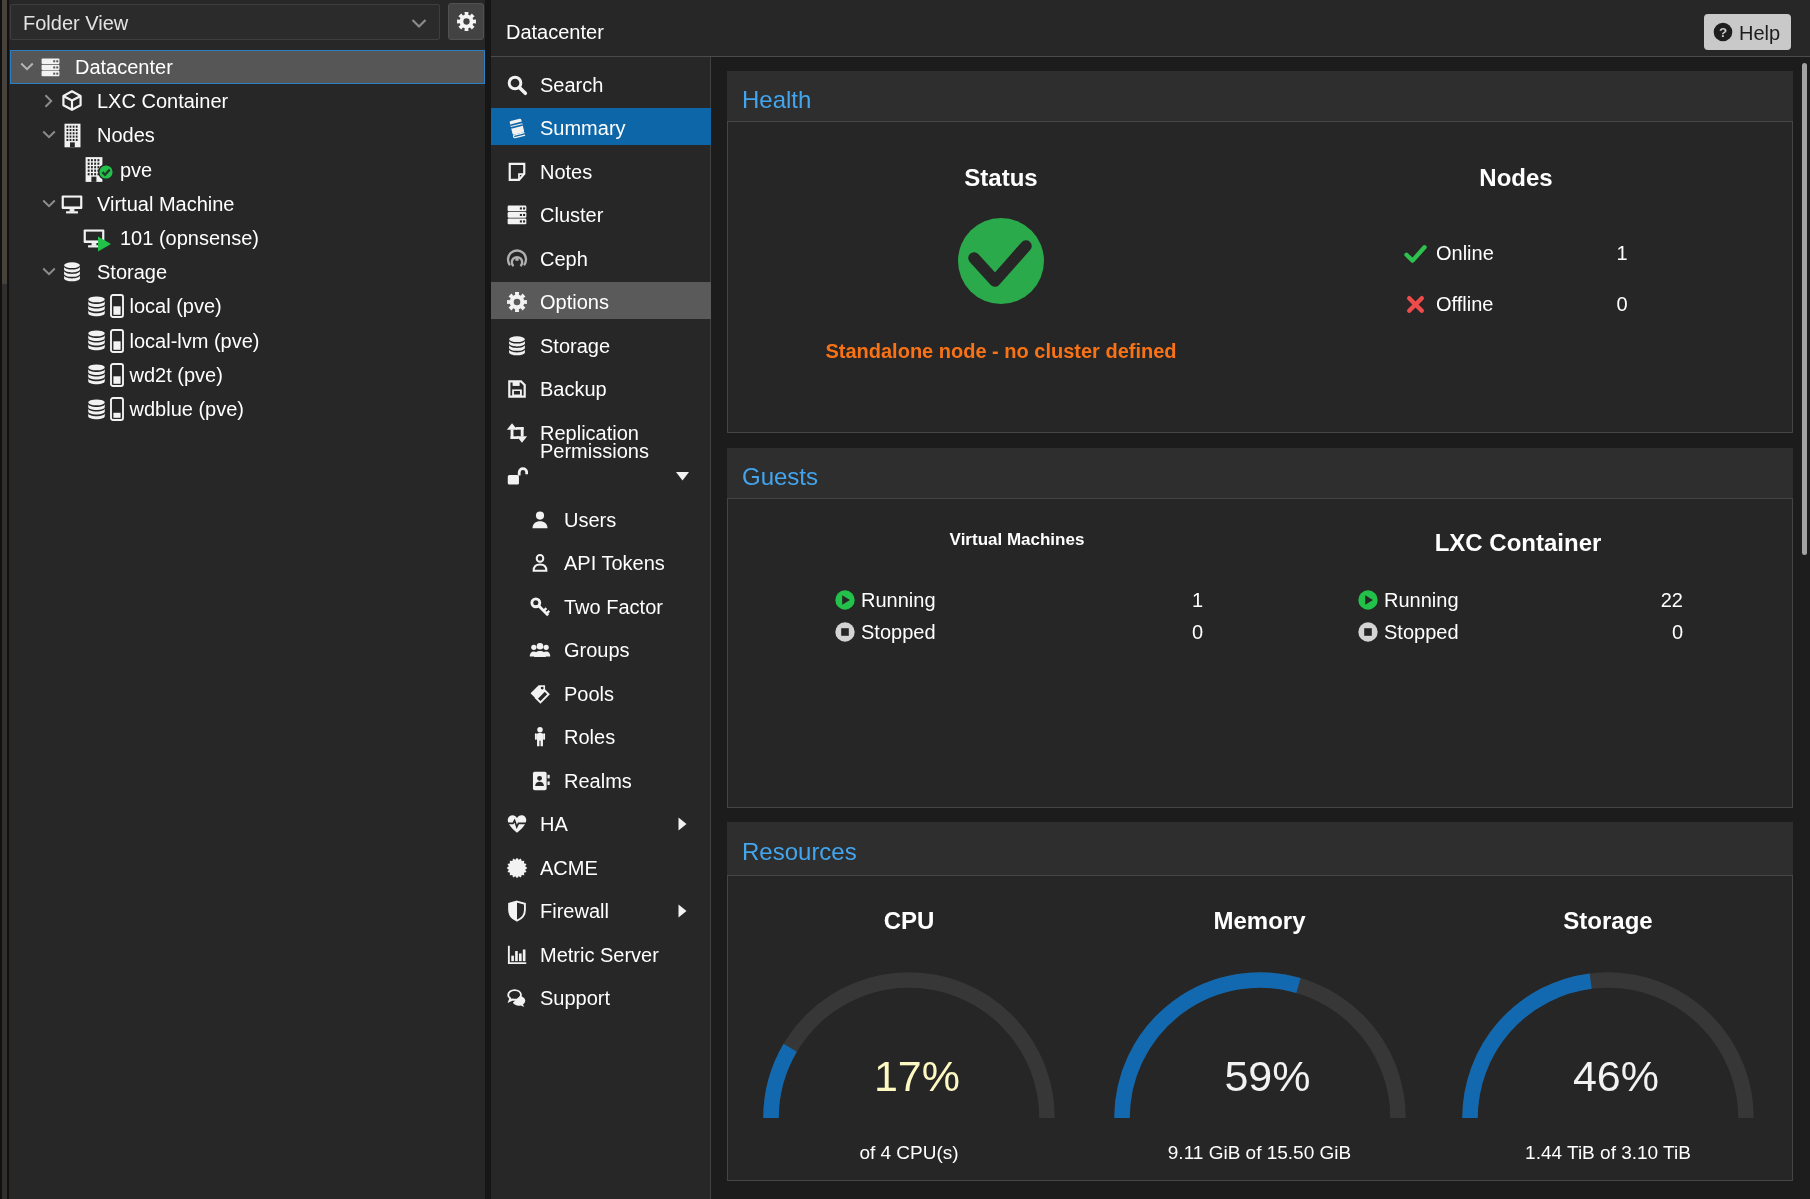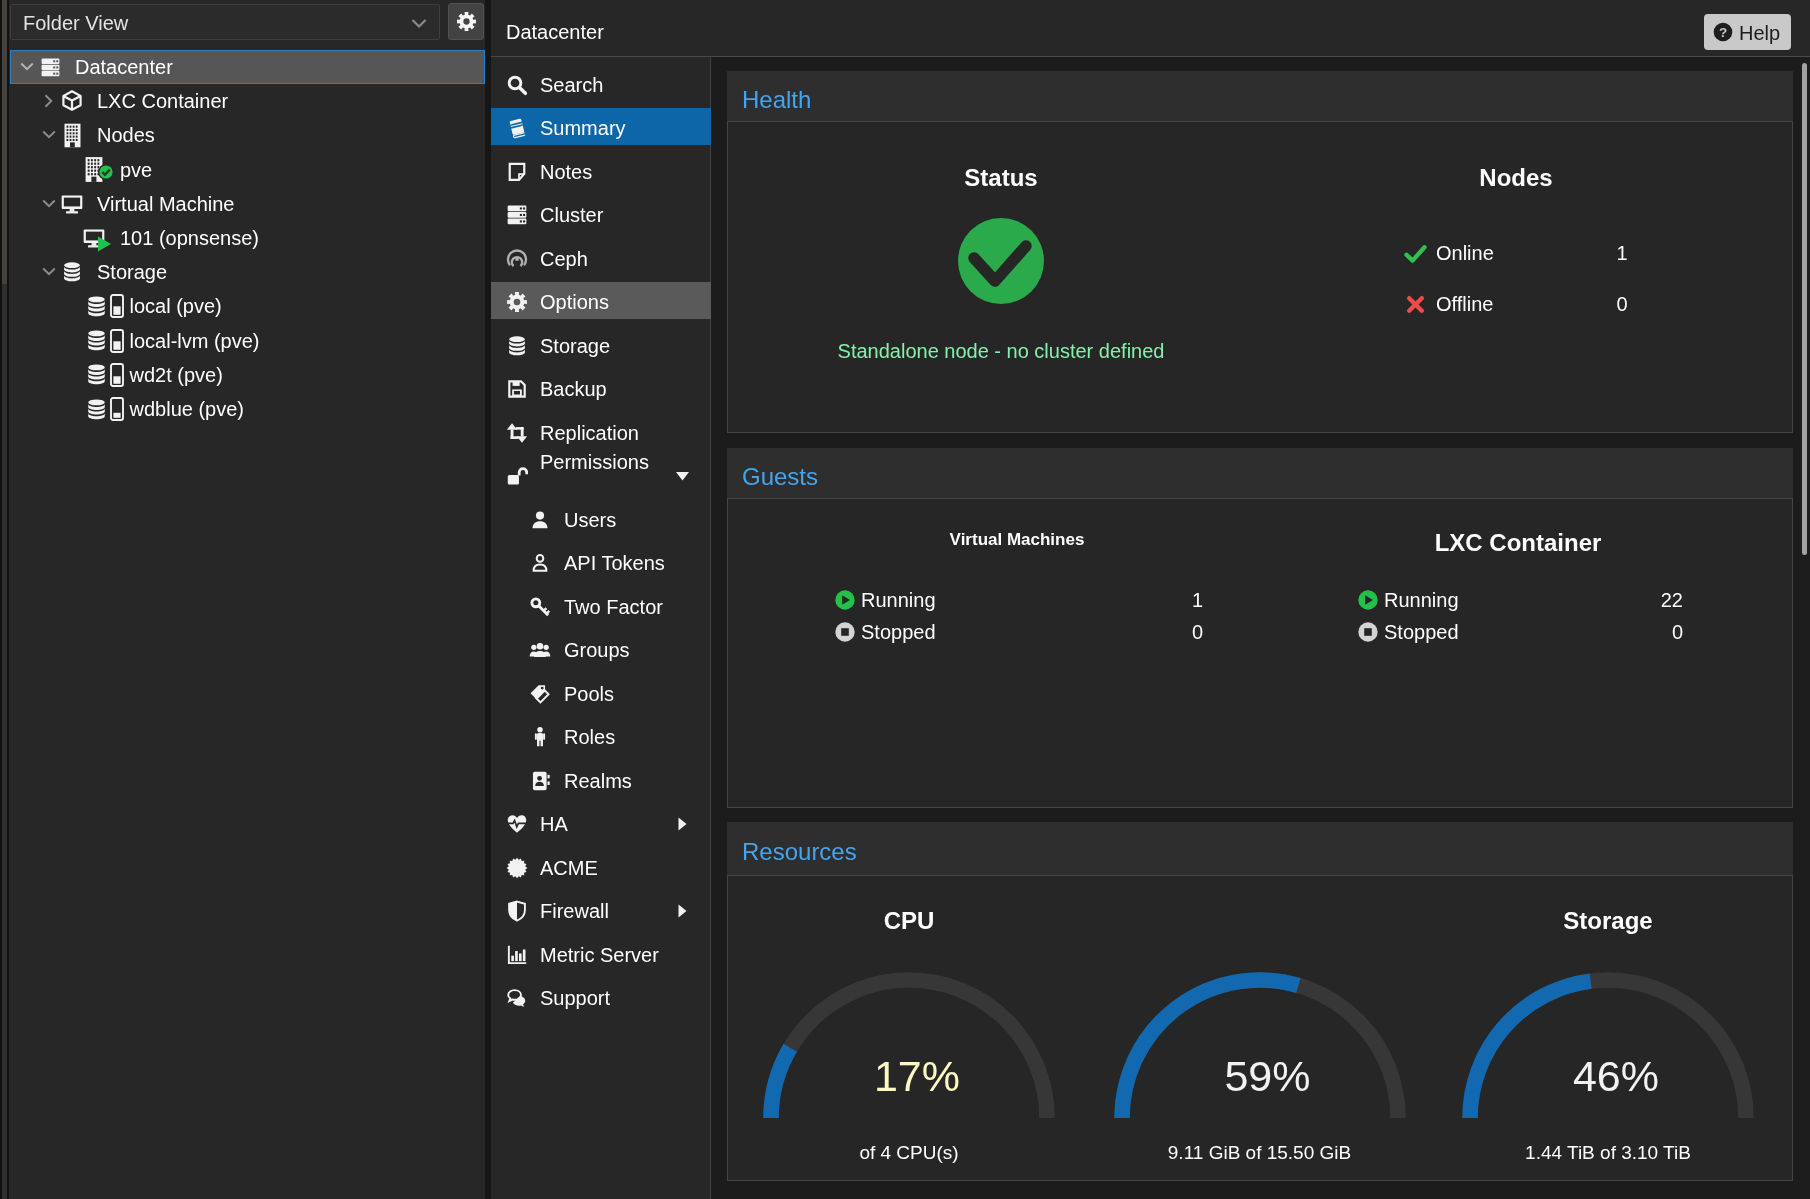--- a/index.html
+++ b/index.html
@@ -247,21 +247,21 @@
       <rect x="4.2" y="13.0" width="7.2" height="2.4" fill="#f2f2f2"></rect>
       <rect x="8.8" y="4.6" width="7.2" height="2.4" fill="#f2f2f2"></rect>
       <rect x="13.4" y="4.6" width="2.6" height="8.6" fill="#f2f2f2"></rect>
       <polygon points="9.8,13.0 19.2,13.0 14.5,18.8" fill="#f2f2f2"></polygon>
     </svg>
 <div class="txt" style="left:540px;top:422.8px;">Replication</div>
 <svg style="position:absolute;left:506px;top:465.25px" width="22" height="22" viewBox="0 0 20 20">
       <rect x="1.6" y="9.2" width="10.2" height="8.6" rx="1.4" fill="#f2f2f2"></rect>
       <path d="M12 9.6 V6.6 a3.4 3.4 0 0 1 6.8 0 v1.8" fill="none" stroke="#f2f2f2" stroke-width="2.5"></path>
     </svg>
-<div class="txt" style="left:540px;top:452px;">Permissions</div>
+<div class="txt" style="left:540px;top:441px;">Permissions</div>
 <svg style="position:absolute;left:676px;top:471.25px" width="13" height="10" viewBox="0 0 13 10">
       <polygon points="0,1 13,1 6.5,9.5" fill="#f2f2f2"></polygon>
     </svg>
 <svg style="position:absolute;left:529px;top:508.75px" width="22" height="22" viewBox="0 0 20 20">
       <circle cx="10" cy="6" r="3.7" fill="#f2f2f2"></circle>
       <path d="M3.2 17.6 c0-4.4 3-6.4 6.8-6.4 s6.8 2 6.8 6.4 z" fill="#f2f2f2"></path>
     </svg>
 <div class="txt" style="left:564px;top:509.8px;">Users</div>
 <svg style="position:absolute;left:529px;top:552.25px" width="22" height="22" viewBox="0 0 20 20">
       <circle cx="10" cy="5.8" r="3" fill="none" stroke="#f2f2f2" stroke-width="1.8"></circle>
@@ -342,21 +342,21 @@
 <div class="txt" style="left:540px;top:988.2px;">Support</div>
 <div class="abs" style="left:727px;top:71px;width:1066px;height:50px;background:#2e2e2e;"></div>
 <div class="abs" style="left:727px;top:121px;width:1066px;height:312px;background:#262626;border:1px solid #454545;box-sizing:border-box;"></div>
 <div class="txt" style="left:742px;top:88px;color:#42a5ee;font-size:24px;">Health</div>
 <div class="txt" style="left:601px;top:166.0px;width:800px;text-align:center;font-size:24px;font-weight:bold;color:#fff;">Status</div>
 <div class="txt" style="left:1116px;top:166.0px;width:800px;text-align:center;font-size:24px;font-weight:bold;color:#fff;">Nodes</div>
 <svg style="position:absolute;left:958px;top:218px" width="86" height="86" viewBox="0 0 86 86">
       <circle cx="43" cy="43" r="43" fill="#2baa4c"></circle>
       <polyline points="16,40 37,63 68,28" fill="none" stroke="#262626" stroke-width="11.5" stroke-linecap="round" stroke-linejoin="round"></polyline>
     </svg>
-<div class="txt" style="left:601px;top:341.0px;width:800px;text-align:center;font-size:20px;font-weight:normal;color:#86efac;">Standalone node - no cluster defined</div>
+<div class="txt" style="left:601px;top:341.0px;width:800px;text-align:center;font-size:20px;font-weight:bold;color:#f97316;">Standalone node - no cluster defined</div>
 <svg style="position:absolute;left:1404px;top:242px" width="23" height="23" viewBox="0 0 23 23">
       <polyline points="2.5,12.8 8.6,18.6 20.5,5.2" fill="none" stroke="#2fc14e" stroke-width="4.3" stroke-linecap="round" stroke-linejoin="round"></polyline>
     </svg>
 <div class="txt" style="left:1436px;top:243px;">Online</div>
 <div class="txt" style="left:1612px;top:243px;width:20px;text-align:center;">1</div>
 <svg style="position:absolute;left:1406px;top:295px" width="19" height="19" viewBox="0 0 19 19">
       <line x1="3.2" y1="3.2" x2="15.8" y2="15.8" stroke="#ee4b4b" stroke-width="4.4" stroke-linecap="round"></line>
       <line x1="15.8" y1="3.2" x2="3.2" y2="15.8" stroke="#ee4b4b" stroke-width="4.4" stroke-linecap="round"></line>
     </svg>
 <div class="txt" style="left:1436px;top:294px;">Offline</div>
@@ -393,20 +393,21 @@
 <div class="abs" style="left:727px;top:822px;width:1066px;height:53px;background:#2e2e2e;"></div>
 <div class="abs" style="left:727px;top:875px;width:1066px;height:306px;background:#262626;border:1px solid #454545;box-sizing:border-box;"></div>
 <div class="txt" style="left:742px;top:840px;color:#42a5ee;font-size:24px;">Resources</div>
 <div class="txt" style="left:509px;top:909.0px;width:800px;text-align:center;font-size:24px;font-weight:bold;color:#fff;">CPU</div>
 <svg style="position:absolute;left:759px;top:968px" width="300" height="152" viewBox="0 0 300 152">
       <path d="M12.0 150 A138.0 138.0 0 0 1 288.0 150" fill="none" stroke="#373737" stroke-width="15.5"></path>
       <path d="M12.0 150 A138.0 138.0 0 0 1 31.22 79.75" fill="none" stroke="#1269af" stroke-width="15.5"></path>
     </svg>
 <div class="txt" style="left:517px;top:1054.5px;width:800px;text-align:center;font-size:43px;font-weight:normal;color:#fef9c3;">17%</div>
 <div class="txt" style="left:509px;top:1142.5px;width:800px;text-align:center;font-size:19px;font-weight:normal;color:#fff;">of 4 CPU(s)</div>
+<div class="txt" style="left:859.5px;top:909.0px;width:800px;text-align:center;font-size:24px;font-weight:bold;color:#fff;">Memory</div>
 <svg style="position:absolute;left:1109.5px;top:968px" width="300" height="152" viewBox="0 0 300 152">
       <path d="M12.0 150 A138.0 138.0 0 0 1 288.0 150" fill="none" stroke="#373737" stroke-width="15.5"></path>
       <path d="M12.0 150 A138.0 138.0 0 0 1 188.50 17.48" fill="none" stroke="#1269af" stroke-width="15.5"></path>
     </svg>
 <div class="txt" style="left:867.5px;top:1054.5px;width:800px;text-align:center;font-size:43px;font-weight:normal;color:#f2f2f2;">59%</div>
 <div class="txt" style="left:859.5px;top:1142.5px;width:800px;text-align:center;font-size:19px;font-weight:normal;color:#fff;">9.11 GiB of 15.50 GiB</div>
 <div class="txt" style="left:1208px;top:909.0px;width:800px;text-align:center;font-size:24px;font-weight:bold;color:#fff;">Storage</div>
 <svg style="position:absolute;left:1458px;top:968px" width="300" height="152" viewBox="0 0 300 152">
       <path d="M12.0 150 A138.0 138.0 0 0 1 288.0 150" fill="none" stroke="#373737" stroke-width="15.5"></path>
       <path d="M12.0 150 A138.0 138.0 0 0 1 132.70 13.09" fill="none" stroke="#1269af" stroke-width="15.5"></path>

